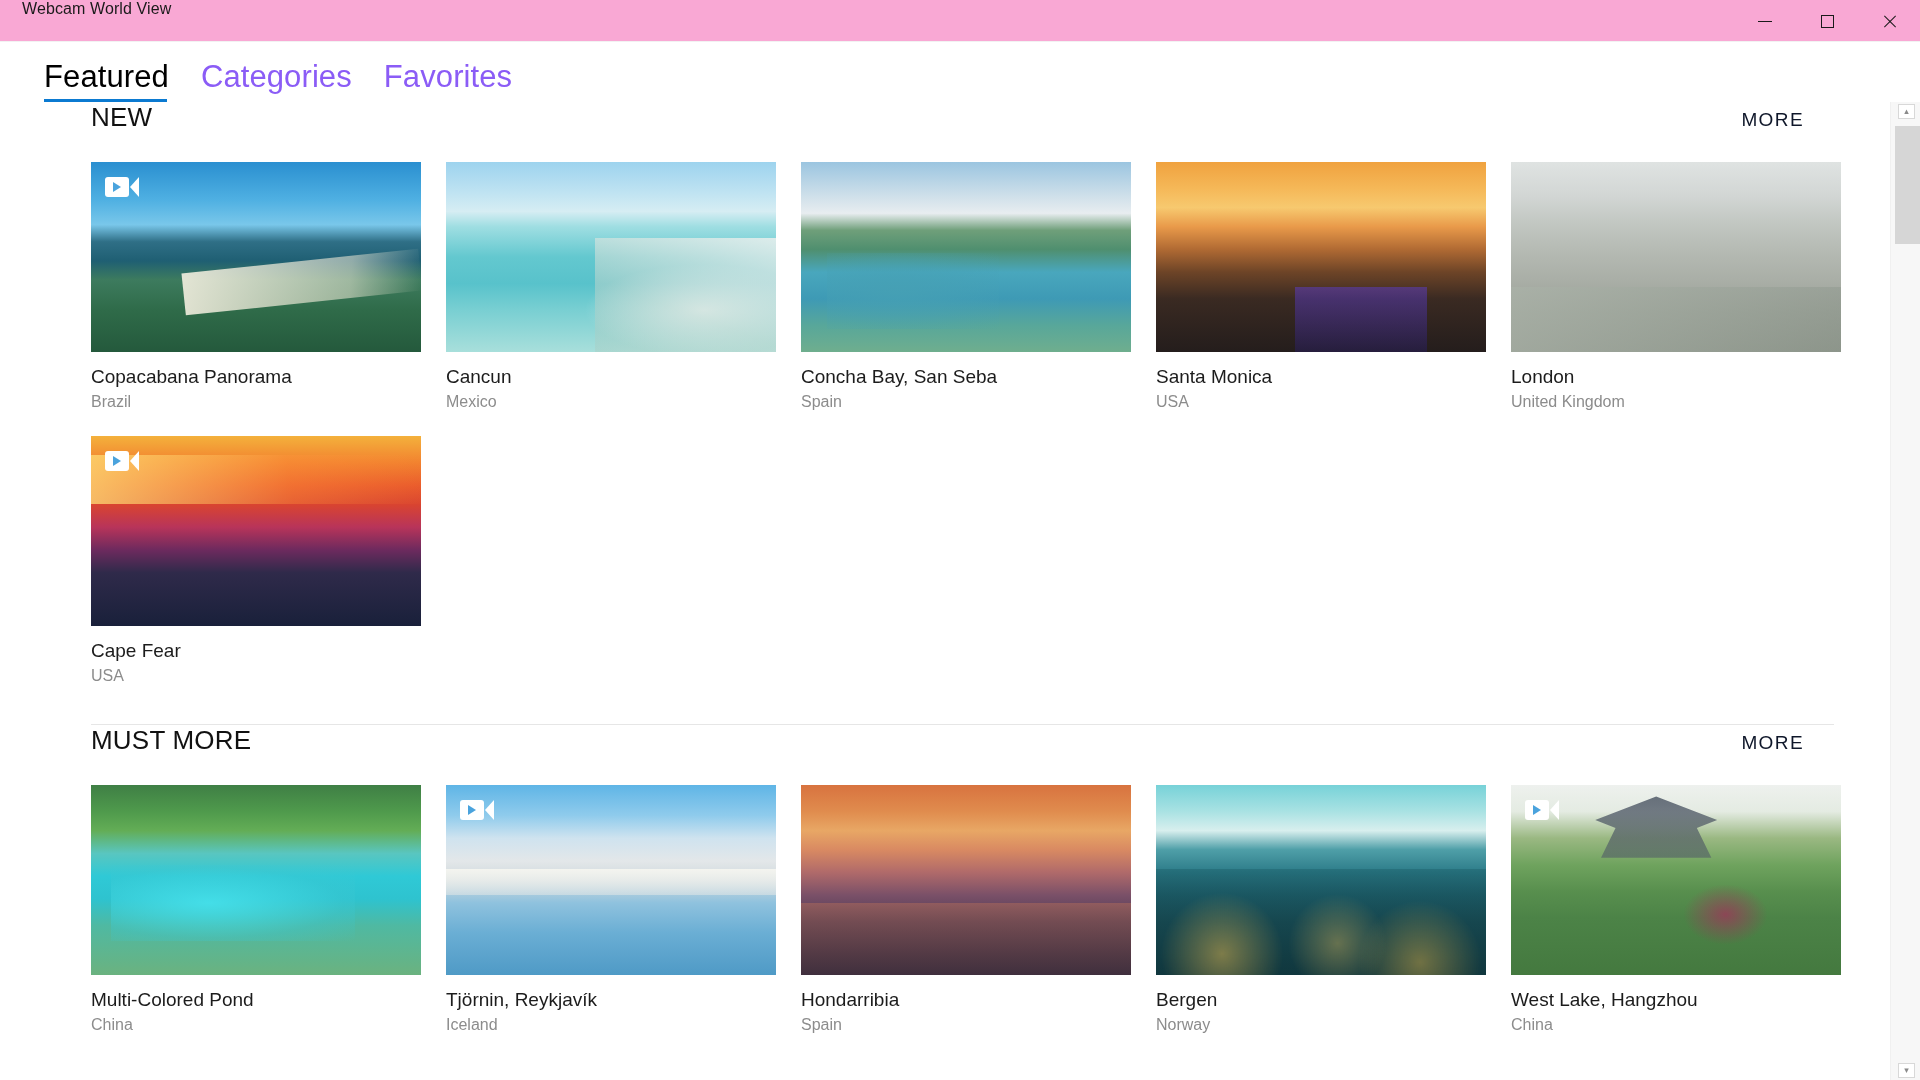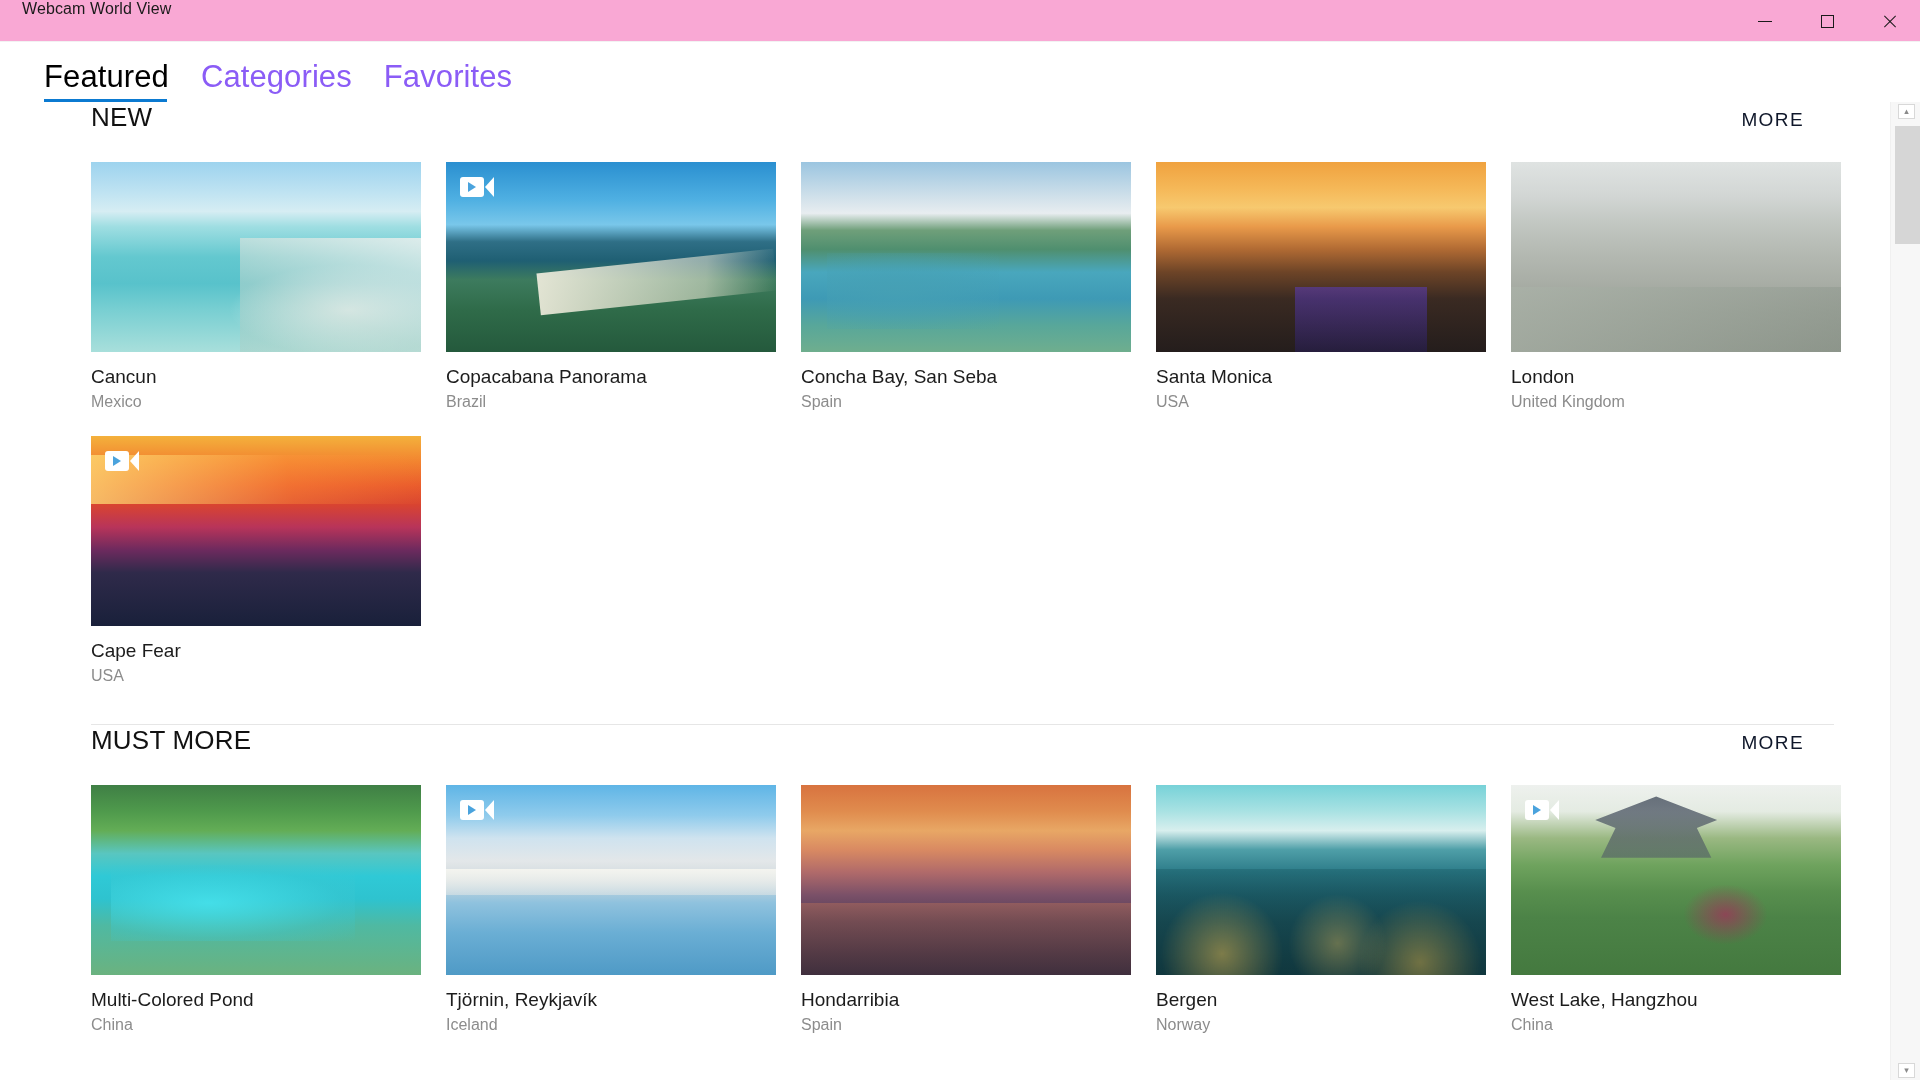--- a/index.html
+++ b/index.html
@@ -393,38 +393,38 @@
     <section class="section">
       <div class="section-head">
         <h2 class="section-title">NEW</h2>
         <div class="section-more">MORE</div>
       </div>
 
       <div class="grid">
 
         <div class="card">
           <div class="card-thumb">
-            <div class="art art-cancun"></div>
-          </div>
-          <div class="card-title">Cancun</div>
-          <div class="card-sub">Mexico</div>
-        </div>
-
-        <div class="card">
-          <div class="card-thumb">
             <div class="art art-copa"></div>
             <div class="badge">
               <span class="cam-body">
                   <span class="play"></span>
                 </span>
                 <span class="cam-lens"></span>
             </div>
           </div>
           <div class="card-title">Copacabana Panorama</div>
           <div class="card-sub">Brazil</div>
+        </div>
+
+        <div class="card">
+          <div class="card-thumb">
+            <div class="art art-cancun"></div>
+          </div>
+          <div class="card-title">Cancun</div>
+          <div class="card-sub">Mexico</div>
         </div>
 
 
         <div class="card">
           <div class="card-thumb">
             <div class="art art-concha"></div>
           </div>
           <div class="card-title">Concha Bay, San Seba</div>
           <div class="card-sub">Spain</div>
         </div>

